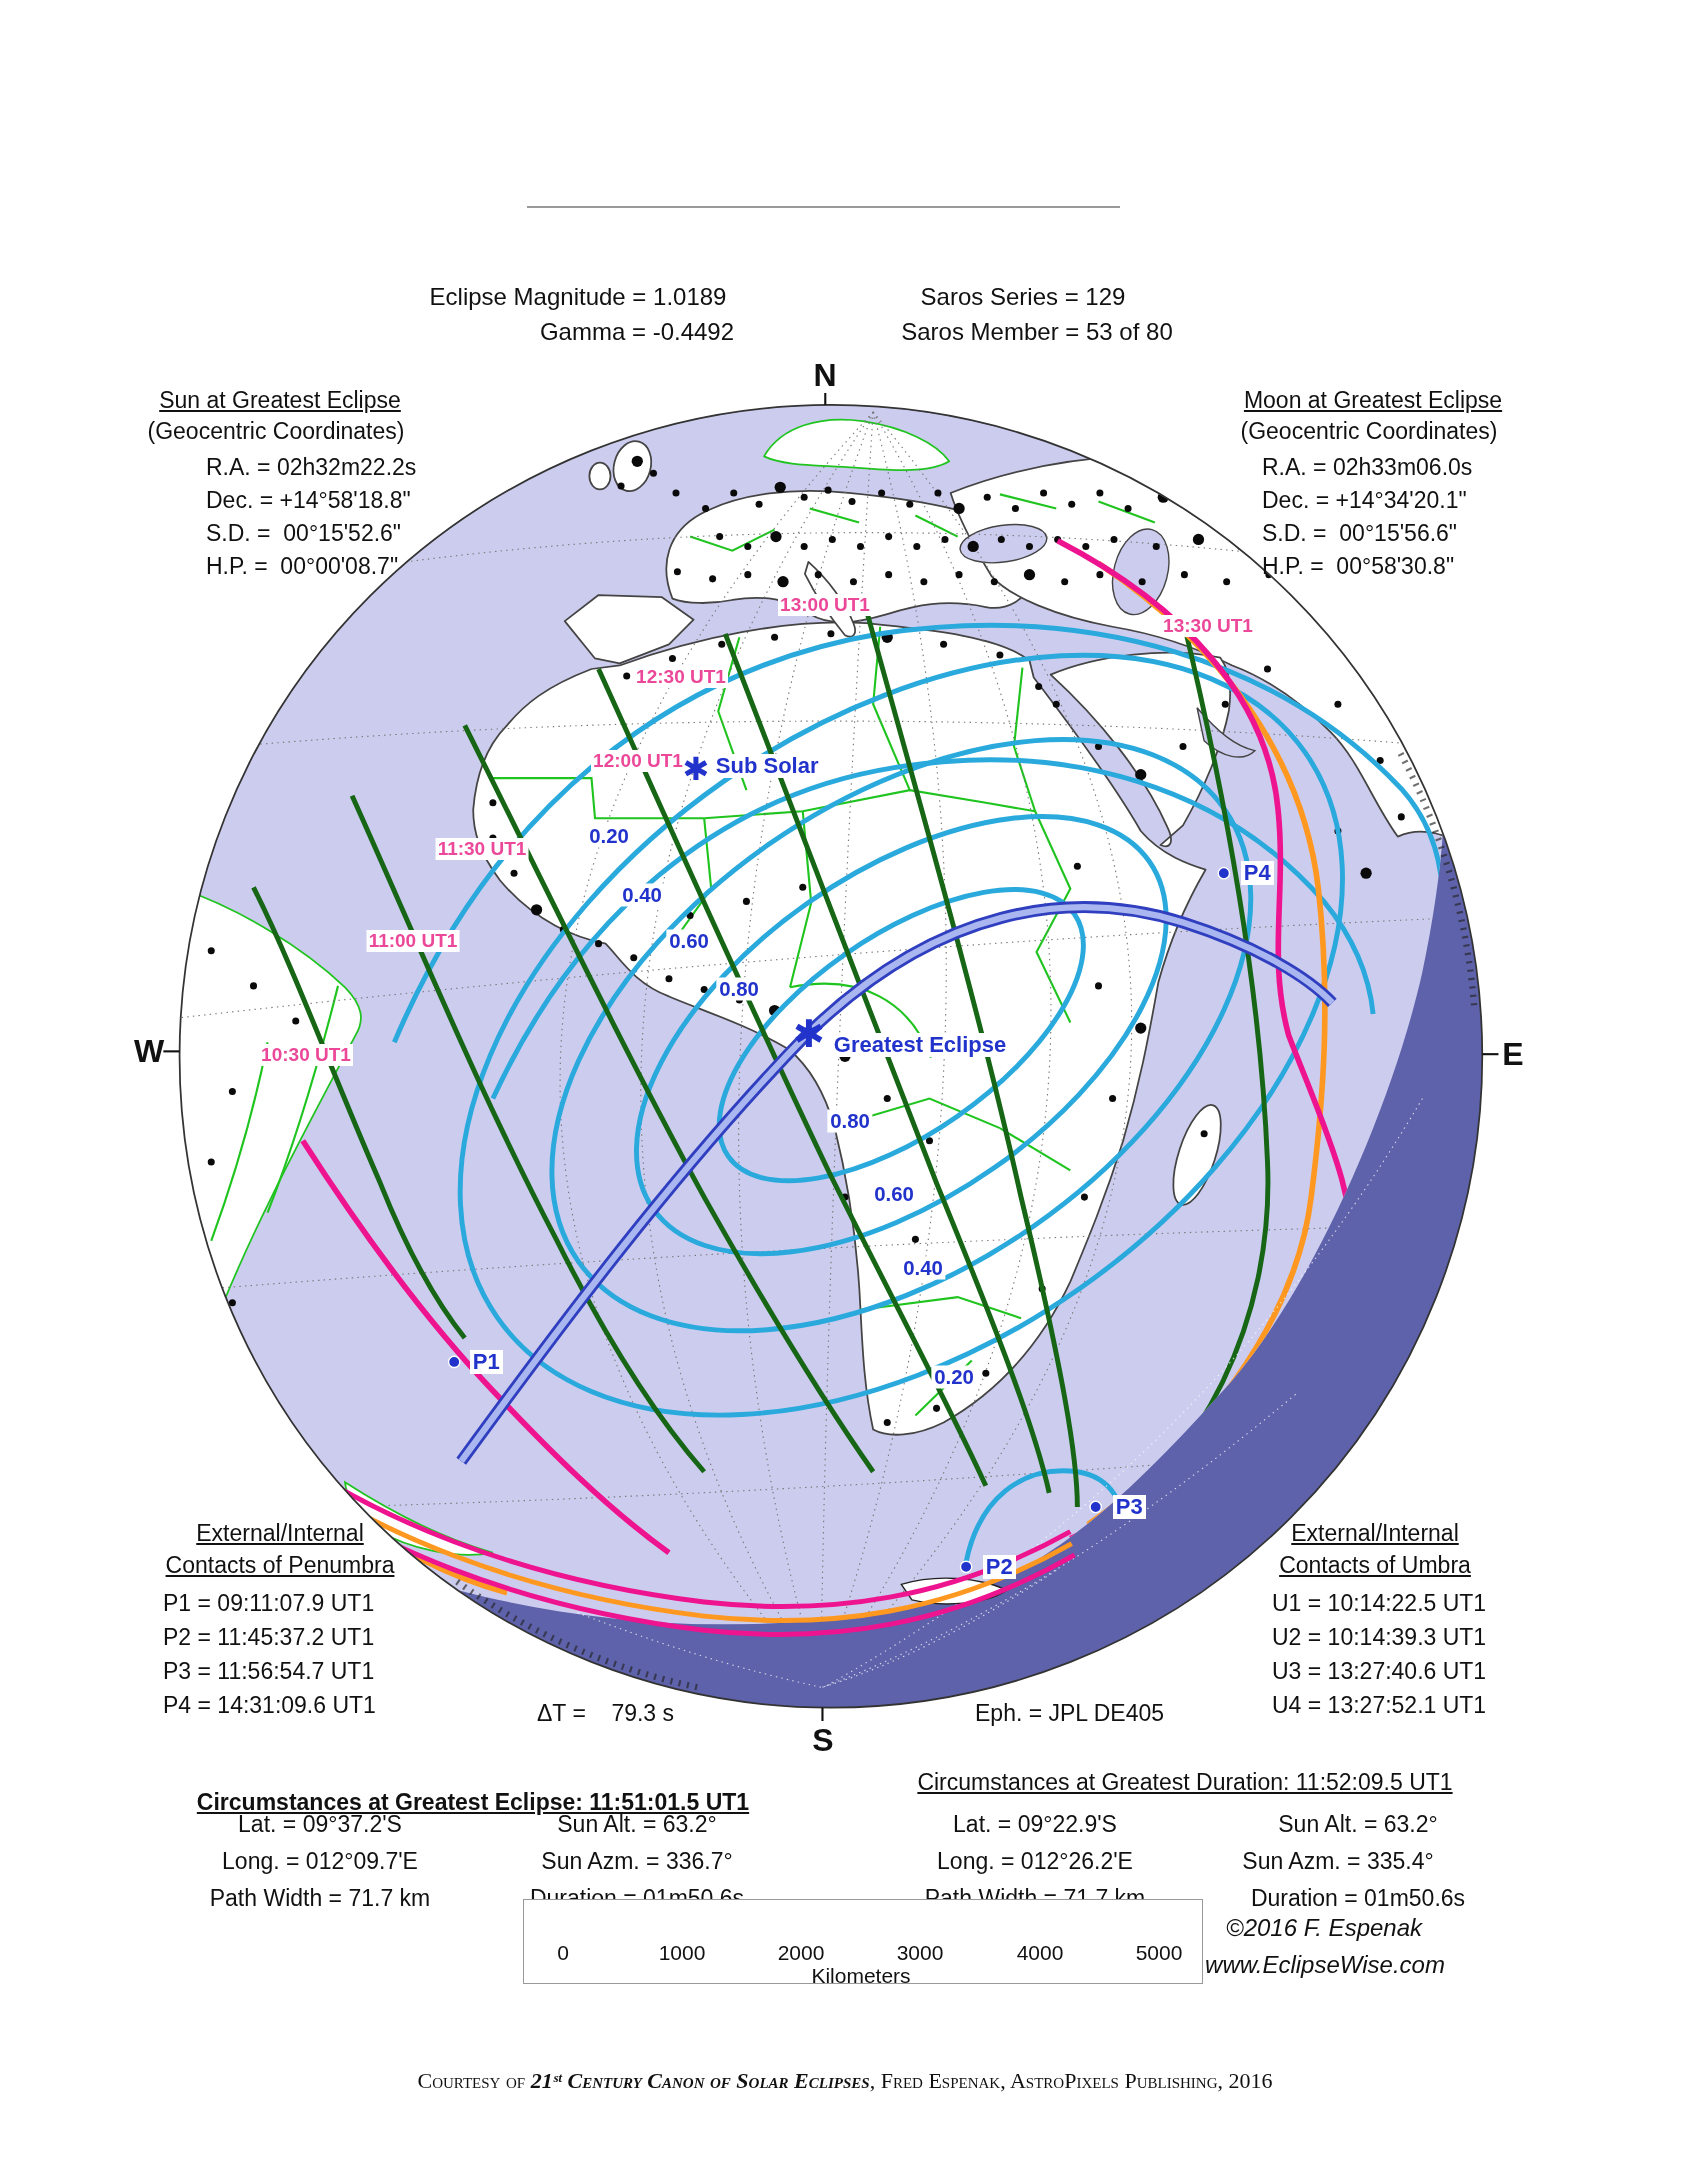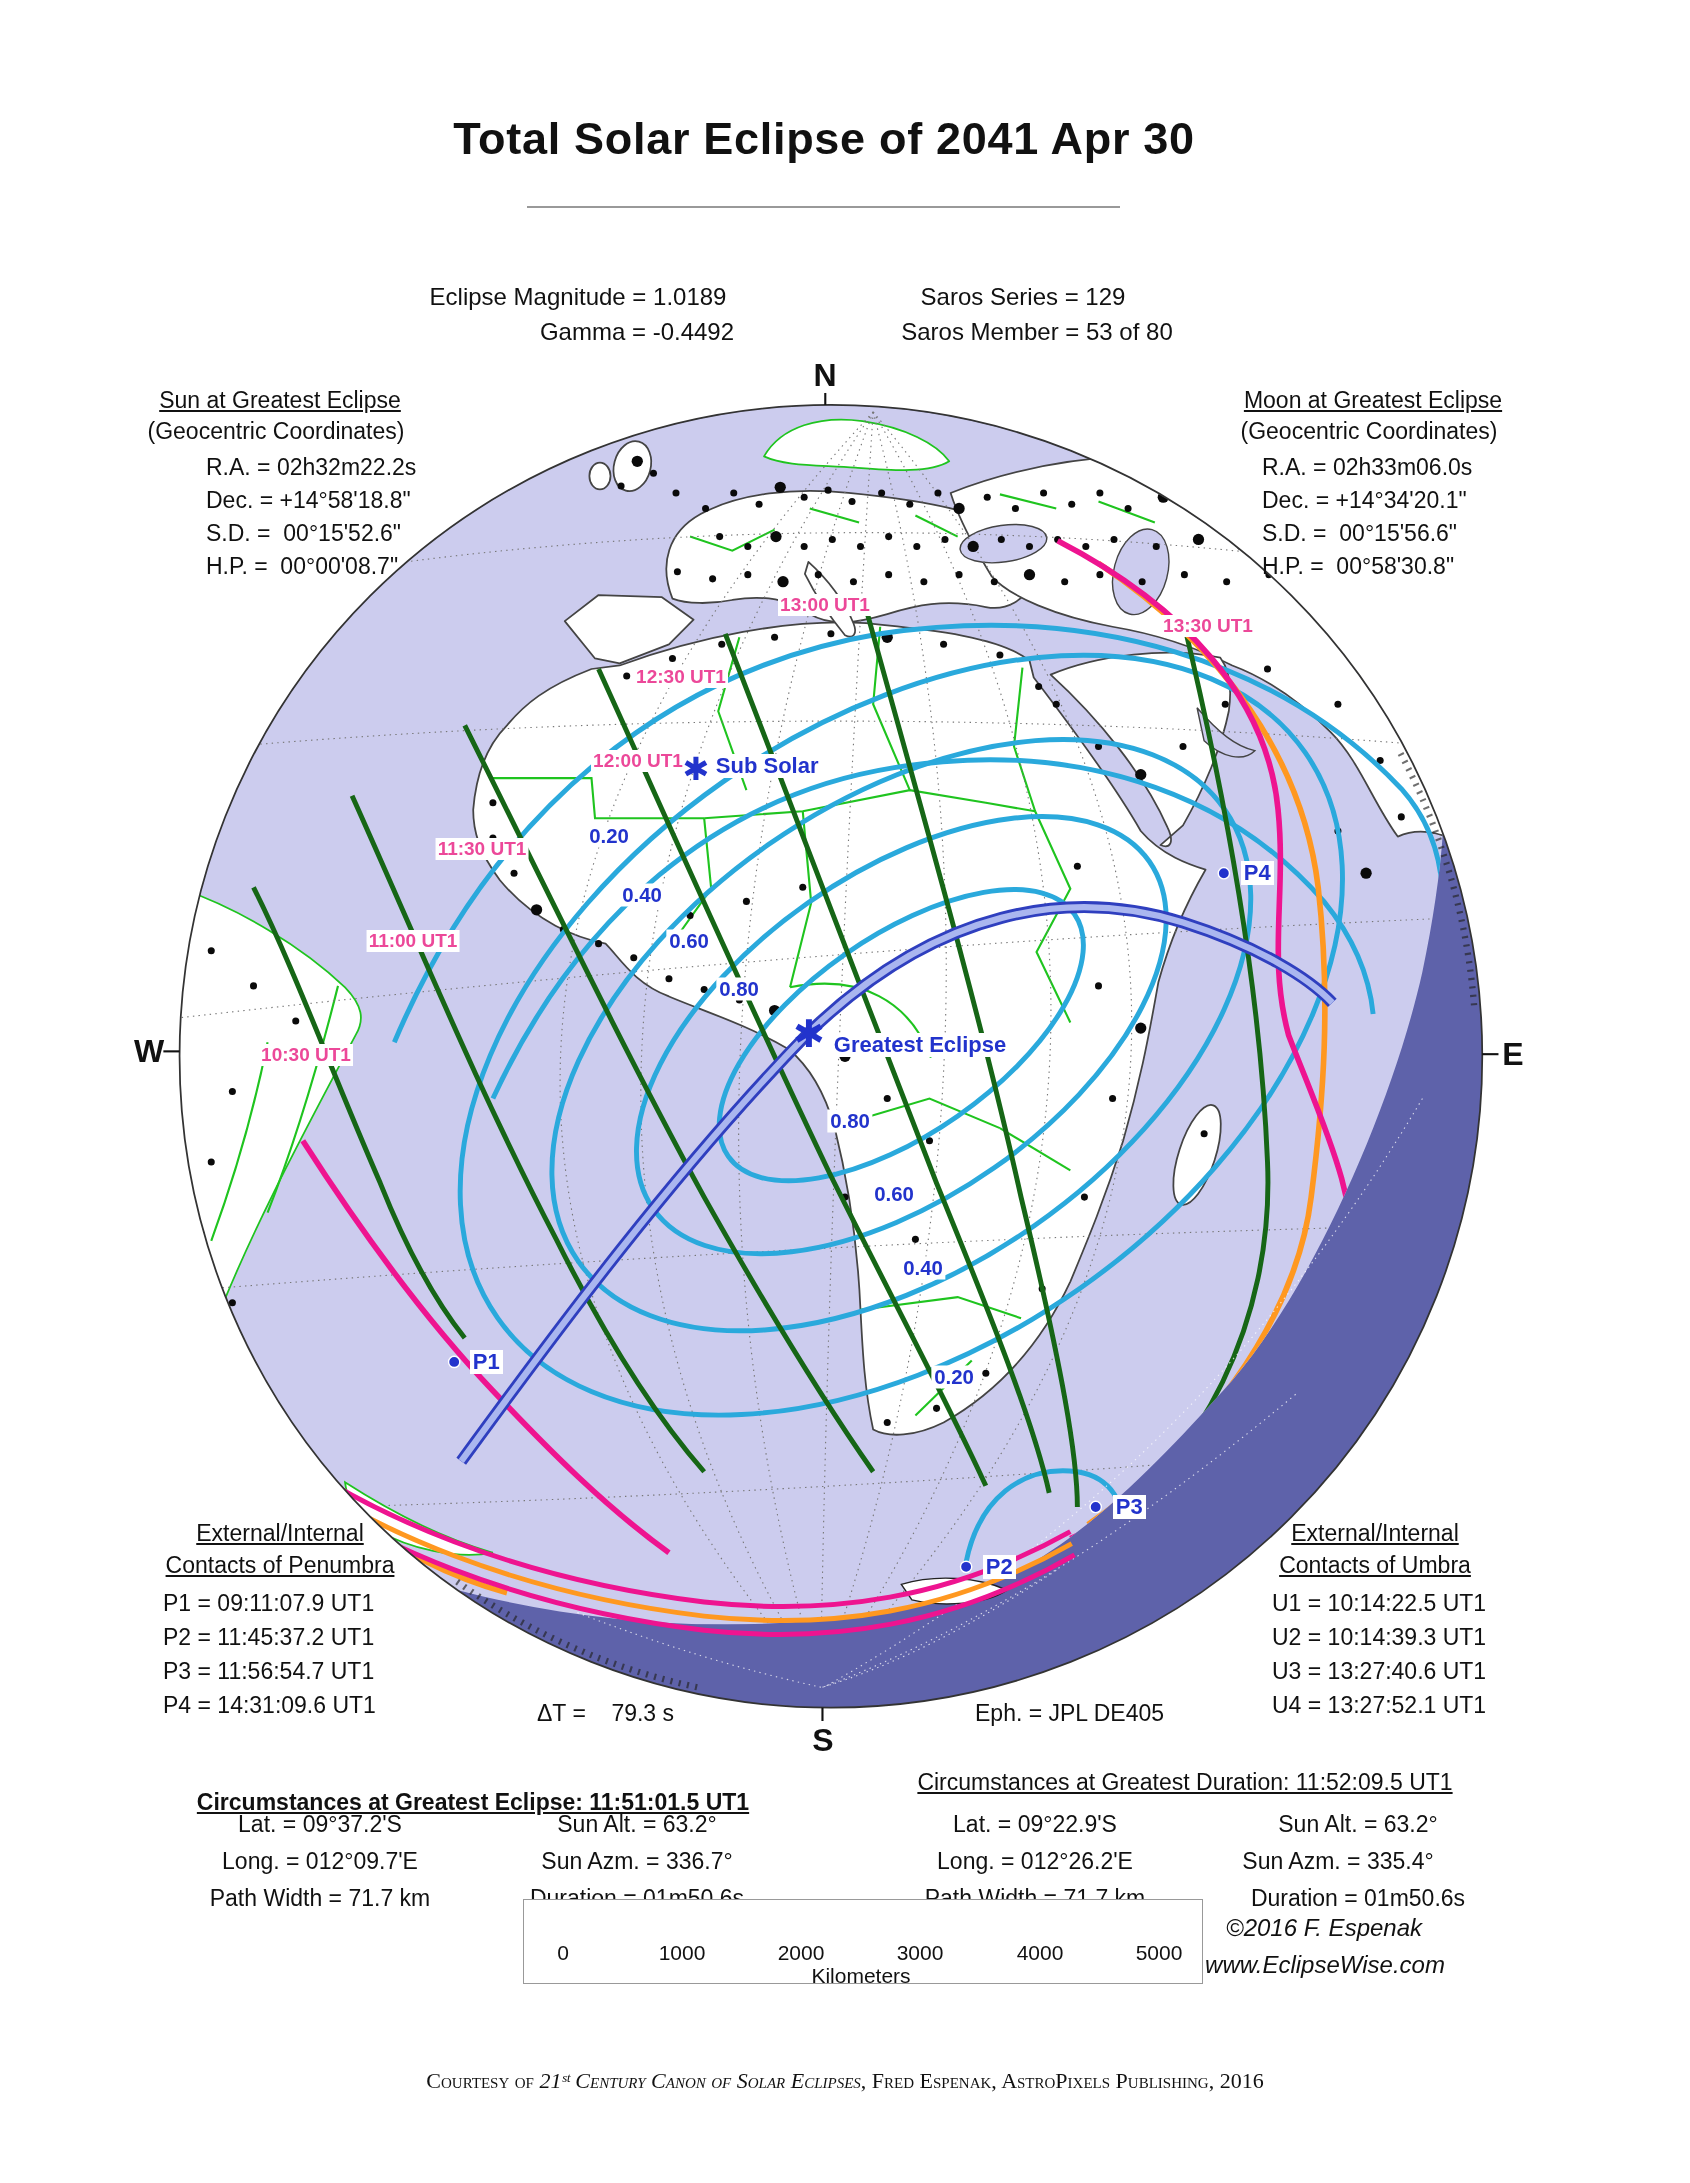--- a/index.html
+++ b/index.html
@@ -16,21 +16,21 @@
   .compass{font-size:32px;font-weight:bold;}
   .tlabel{position:absolute;transform:translate(-50%,-50%);font-size:19px;font-weight:bold;
           color:#ec4899;background:#fff;padding:0 2.1px;line-height:22px;white-space:nowrap;}
   .clabel{position:absolute;transform:translate(-50%,-50%);font-size:20.4px;font-weight:bold;
           color:#2233cc;background:#fff;padding:0 2.8px;line-height:23px;}
   .plabel{position:absolute;transform:translate(0,-50%);font-size:22px;font-weight:bold;
           color:#2233cc;background:#fff;padding:0 2.8px;line-height:24px;}
   .star{position:absolute;transform:translate(-50%,-50%);color:#2233cc;font-weight:bold;}
   .italic{font-style:italic;}
   .footer{font-family:"Liberation Serif","DejaVu Serif",serif;font-variant:small-caps;font-size:22px;}
-  .footer .bi{font-weight:normal;font-style:italic;}
+  .footer .bi{font-weight:bold;font-style:italic;}
   .underl{text-decoration:underline;}
   .scalebox{border:1.4px solid #999;background:#fff;}
   .num30{font-size:21px;}
 </style>
 </head>
 <body>
 
 <div id="canvas">
 
   <svg class="abs" style="left:0;top:0" width="1690" height="2183" viewBox="0 0 2400 3100">
@@ -359,21 +359,20 @@
           <line x1="1433.75" y1="2750" x2="1433.75" y2="2731"></line>
           <line x1="1476" y1="2750" x2="1476" y2="2706"></line>
           <line x1="1518.25" y1="2750" x2="1518.25" y2="2731"></line>
           <line x1="1560.5" y1="2750" x2="1560.5" y2="2720"></line>
           <line x1="1602.75" y1="2750" x2="1602.75" y2="2731"></line>
           <line x1="1645" y1="2750" x2="1645" y2="2706"></line>
         </g>
     </g>
   </svg>
 
-  <div class="abs ctr title" style="left:824px;top:113px;">Total Solar Eclipse of  2041 Apr 30</div>
   <div class="abs" style="left:527px;top:206px;width:593px;height:2.1px;background:#999;"></div>
 
   <div class="abs ctr h34" style="left:578px;top:283px;">Eclipse Magnitude =  1.0189</div>
   <div class="abs ctr h34" style="left:1023px;top:283px;">Saros Series =  129</div>
   <div class="abs ctr h34" style="left:637px;top:318px;">Gamma = -0.4492</div>
   <div class="abs ctr h34" style="left:1037px;top:318px;">Saros Member =  53 of 80</div>
 
   <div>
     <div class="abs ctr blockhead" style="left:280px;top:387px;">Sun at Greatest Eclipse</div>
     <div class="abs ctr h33" style="left:276px;top:418px;">(Geocentric Coordinates)</div>

